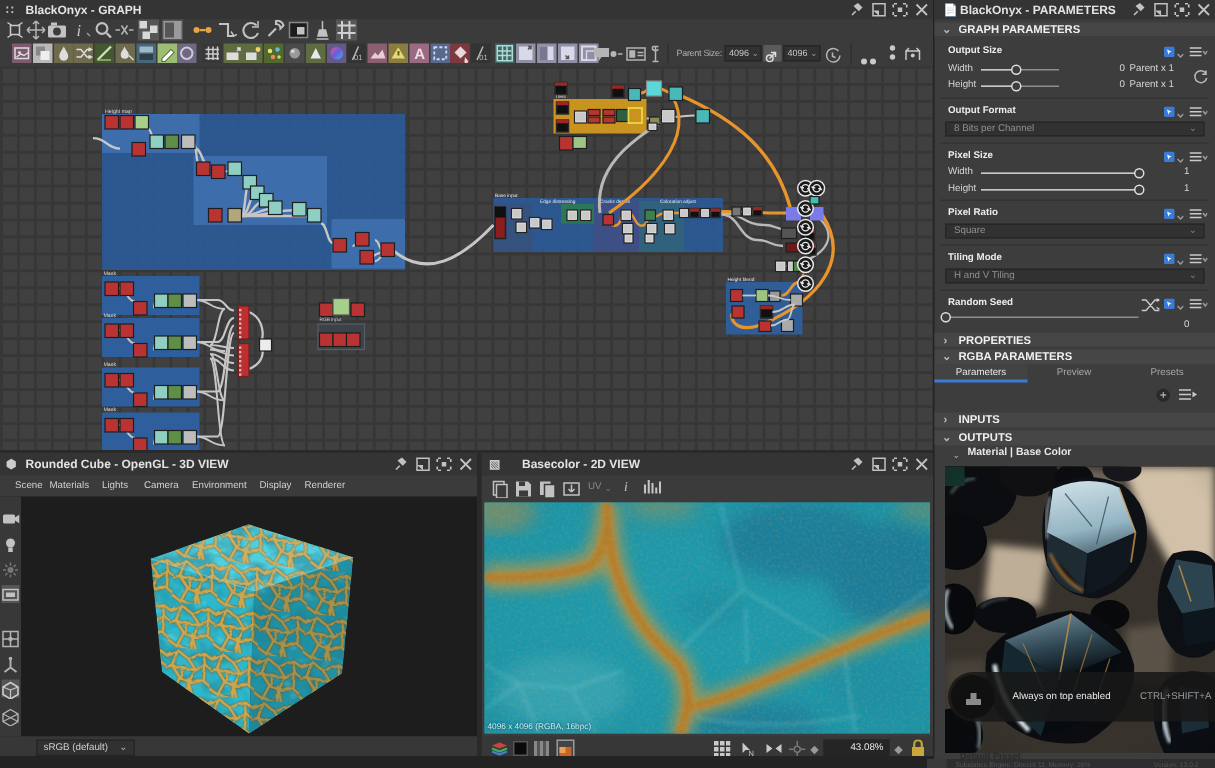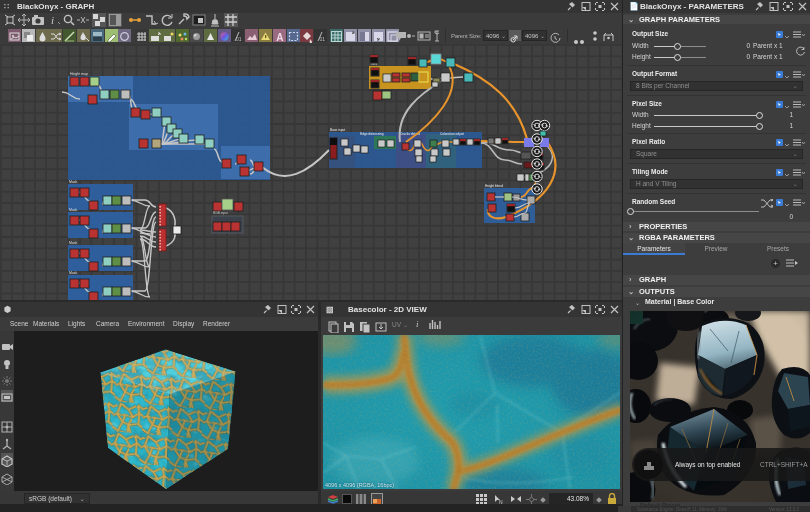--- a/index.html
+++ b/index.html
@@ -511,20 +511,21 @@
 <path d="M495 197 C499.5 197 499.5 197 504 197" fill="none" stroke="#c6c6c6" stroke-width="1.2" opacity="1"></path>
 <path d="M512 197 C519.5 197 519.5 200 527 200" fill="none" stroke="#c6c6c6" stroke-width="1.2" opacity="1"></path>
 <path d="M515 208 C522.5 208 522.5 203 530 203 C527.5 203 527.5 213 525 213 C519.5 213 519.5 217 514 217" fill="none" stroke="#c6c6c6" stroke-width="1.2" opacity="1"></path>
         </svg>
   </div>
 </div>
 
 <div class="abs" id="v3d" style="left:0;top:300px;width:318px;height:204px;background:#3b3b3b;border-top:2px solid #2a2a2a;">
   <div class="titlebar" style="height:15px;line-height:15px;">
     <span class="ttl" style="left:4px;color:#ccc;">⬢</span>
+    <span class="ttl" style="left:17px;">Rounded Cube - OpenGL - 3D VIEW</span>
     <svg class="abs" style="right:3px;top:2px" width="52" height="11" viewBox="0 0 52 11">
           <g stroke="#c2c2c2" fill="none">
             <path d="M5 1l3 3-2.5 2.5L2 3z" fill="#c2c2c2" stroke="none"></path>
             <path d="M3.5 6.5L1 9" stroke-width="1.1"></path>
             <rect x="15" y="1.5" width="8" height="8"></rect>
             <path d="M15 6h4v3.5" fill="#c2c2c2" stroke="none"></path>
             <path d="M29 1.5h2M35 1.5h2M29 9.5h2M35 9.5h2M28.5 2v2M28.5 7v2M37.5 2v2M37.5 7v2" stroke-width="1.1"></path>
             <rect x="31.5" y="4" width="3" height="3" fill="#c2c2c2" stroke="none"></rect>
             <path d="M44 2l7 7M51 2l-7 7" stroke-width="1.2"></path>
           </g>
@@ -931,21 +932,21 @@
           <span class="abs" style="left:62px;top:0;width:62px;height:12px;color:#a8a8a8;font-size:6.5px;text-align:center;line-height:11px;">Preview</span>
           <span class="abs" style="left:124px;top:0;width:62px;height:12px;color:#a8a8a8;font-size:6.5px;text-align:center;line-height:11px;">Presets</span>
         </div>
 <span class="abs" style="left:148px;top:259px;width:9px;height:9px;border-radius:50%;background:#2a2a2a;color:#ccc;font-size:8px;line-height:9px;text-align:center;">+</span>
 <svg class="abs" style="left:163px;top:259px" width="12" height="9" viewBox="0 0 12 9">
           <path d="M0 1h8M0 4h8M0 7h8" stroke="#c9c9c9" stroke-width="0.9"></path>
           <path d="M9 2l3 2-3 2" fill="#c9c9c9"></path>
         </svg>
 <div class="hdr" style="top:275px;height:10px;">
           <span style="position:absolute;left:6px;color:#bbb;">›</span>
-          <span style="position:absolute;left:16px;">GRAPH</span>
+          <span style="position:absolute;left:16px;">INPUTS</span>
         </div>
 <div class="hdr" style="top:287px;height:10px;">
           <span style="position:absolute;left:5px;color:#bbb;">⌄</span>
           <span style="position:absolute;left:16px;">OUTPUTS</span>
         </div>
 <span class="abs" style="left:12px;top:299px;color:#bbb;font-size:6px;">⌄</span>
 <span class="abs" style="left:22px;top:298px;color:#e8e8e8;font-weight:bold;font-size:7px;">Material | Base Color</span>
       </div>
 
   <div class="abs" id="onyx" style="left:7px;top:311px;width:180px;height:191px;background:#14110f;">

